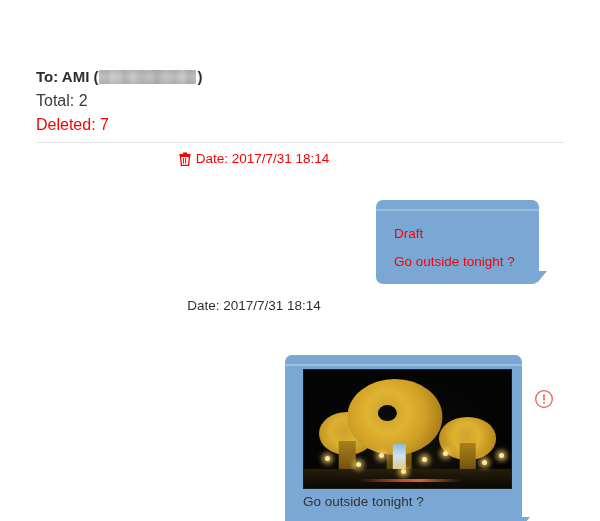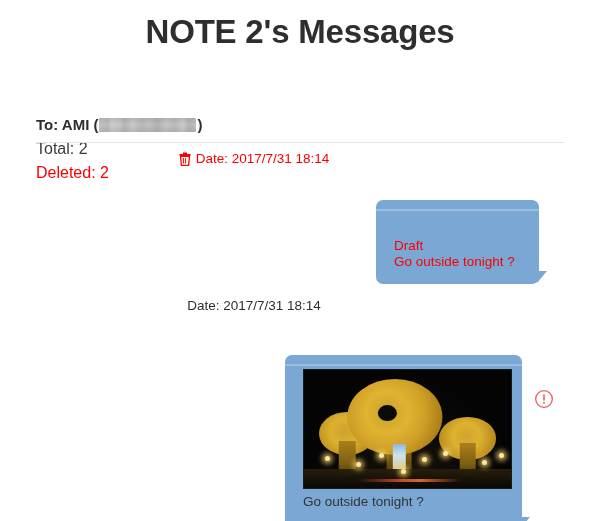--- a/index.html
+++ b/index.html
@@ -42,21 +42,20 @@
     width: 540px;
   }
   .meta-to {
     font-size: 15px;
     font-weight: bold;
     color: #2e2e2e;
     line-height: 21px;
     white-space: nowrap;
     display: flex;
     align-items: center;
-    margin-top: 48px;
   }
   .redaction {
     display: inline-block;
     width: 97px;
     height: 14px;
     margin: 0 1px;
     vertical-align: middle;
     background:
       linear-gradient(90deg,
         #d6d6d6 0%, #cfcfcf 9%, #e2e2e2 13%, #d9d9d9 22%,
@@ -162,21 +161,21 @@
     height: 84px;
   }
   .bubble-1 .bubble-text {
     position: absolute;
     left: 18px;
     font-size: 13.5px;
     line-height: 18px;
     color: #fb0000;
     white-space: nowrap;
   }
-  .bubble-1 .line-draft { top: 25px; margin-top: 12px; }
+  .bubble-1 .line-draft { top: 25px; }
   .bubble-1 .line-body  { top: 53px; }
 
   
   .bubble-2 {
     left: 285px;
     top: 40px;
     width: 237px;
     height: 175px;
   }
   .photo {
@@ -282,30 +281,29 @@
     width: 20px;
     height: 20px;
   }
   .warning-icon svg { display: block; }
 </style>
 </head>
 <body>
 
 <div id="page">
 
-  <div class="page-title">NOTE 2's Messages</div>
 
   <div class="meta">
     <div class="meta-to">
       <span>To: AMI (</span>
         <span class="redaction"></span>
         <span>)</span>
     </div>
     <div class="meta-line">Total: 2</div>
-    <div class="meta-line deleted">Deleted: 2</div>
+    <div class="meta-line deleted">Deleted: 7</div>
   </div>
 
   <div class="divider"></div>
 
   <div class="msg msg-1">
 
     <div class="date-row deleted-date">
       <span class="trash-icon">
         <svg width="12" height="14" viewBox="0 0 12 14" aria-hidden="true">
           <rect x="0.5" y="2" width="11" height="2" fill="#fb0000"></rect>

